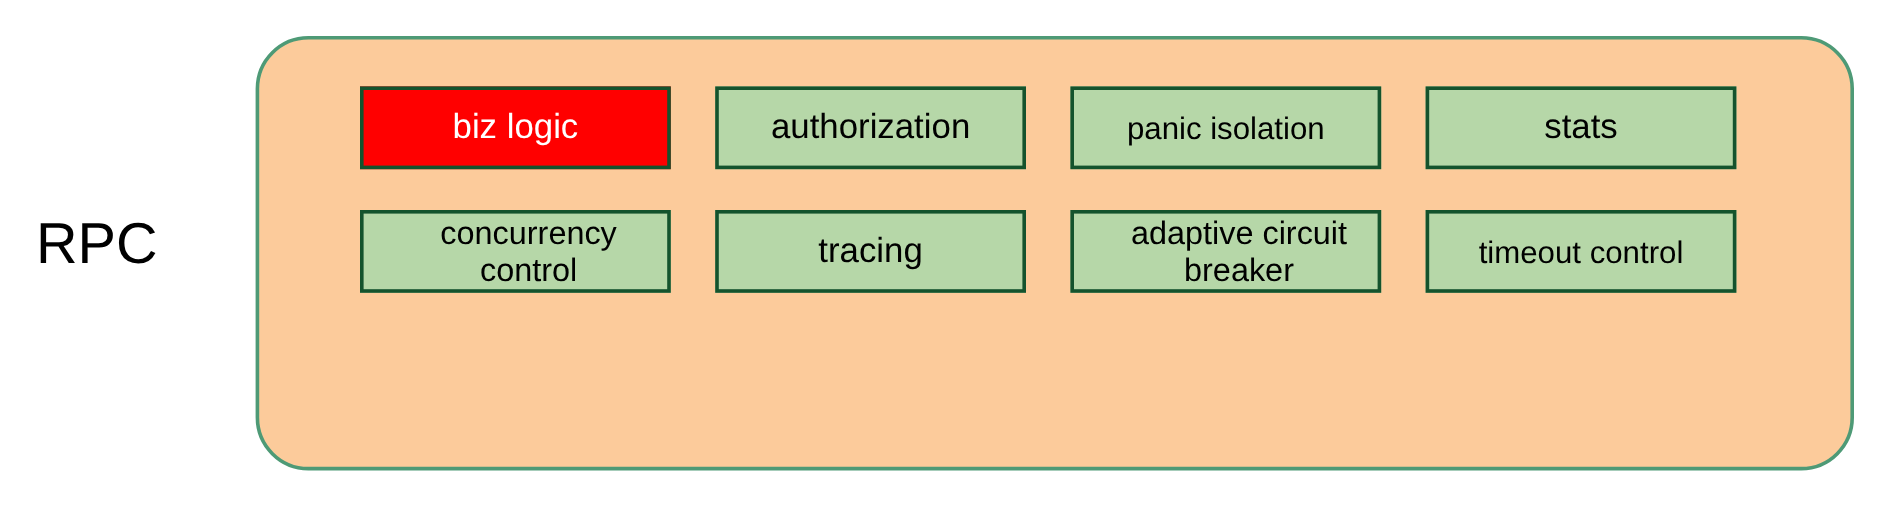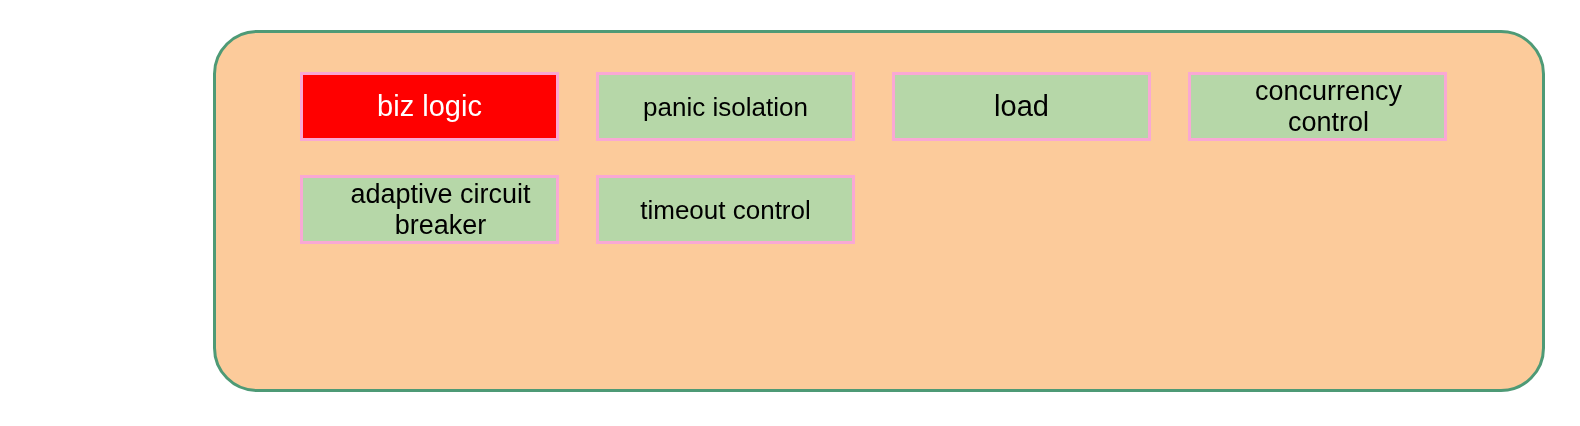--- a/index.html
+++ b/index.html
@@ -54,21 +54,21 @@
     display: grid;
     grid-template-columns: repeat(4, 259px);
     grid-template-rows: repeat(3, 69px);
     column-gap: 37px;
     row-gap: 34px;
   }
 
   .cell {
     box-sizing: border-box;
     background: #b6d7a8;
-    border: 3px solid #f9a8d4;
+    border: 3px solid #14532d;
     display: flex;
     align-items: center;
     justify-content: center;
     text-align: center;
     color: #000000;
     font-size: 29px;
     line-height: 33px;
     padding: 0 6px;
   }
   .cell.small {
@@ -86,35 +86,42 @@
   }
   .cell span {
     display: block;
   }
 </style>
 </head>
 <body>
 
 <div id="stage">
 
+  <div id="rpc-label">RPC</div>
 
   <div id="container"></div>
 
   <div id="grid">
       <div class="cell highlight">
         <span>biz logic</span>
       </div>
+      <div class="cell">
+        <span>authorization</span>
+      </div>
       <div class="cell small">
         <span>panic isolation</span>
       </div>
       <div class="cell">
-        <span>load</span>
+        <span>stats</span>
       </div>
       <div class="cell two-line">
         <span>concurrency control</span>
+      </div>
+      <div class="cell">
+        <span>tracing</span>
       </div>
       <div class="cell two-line">
         <span>adaptive circuit breaker</span>
       </div>
       <div class="cell small">
         <span>timeout control</span>
       </div>
     </div>
 
 </div>

